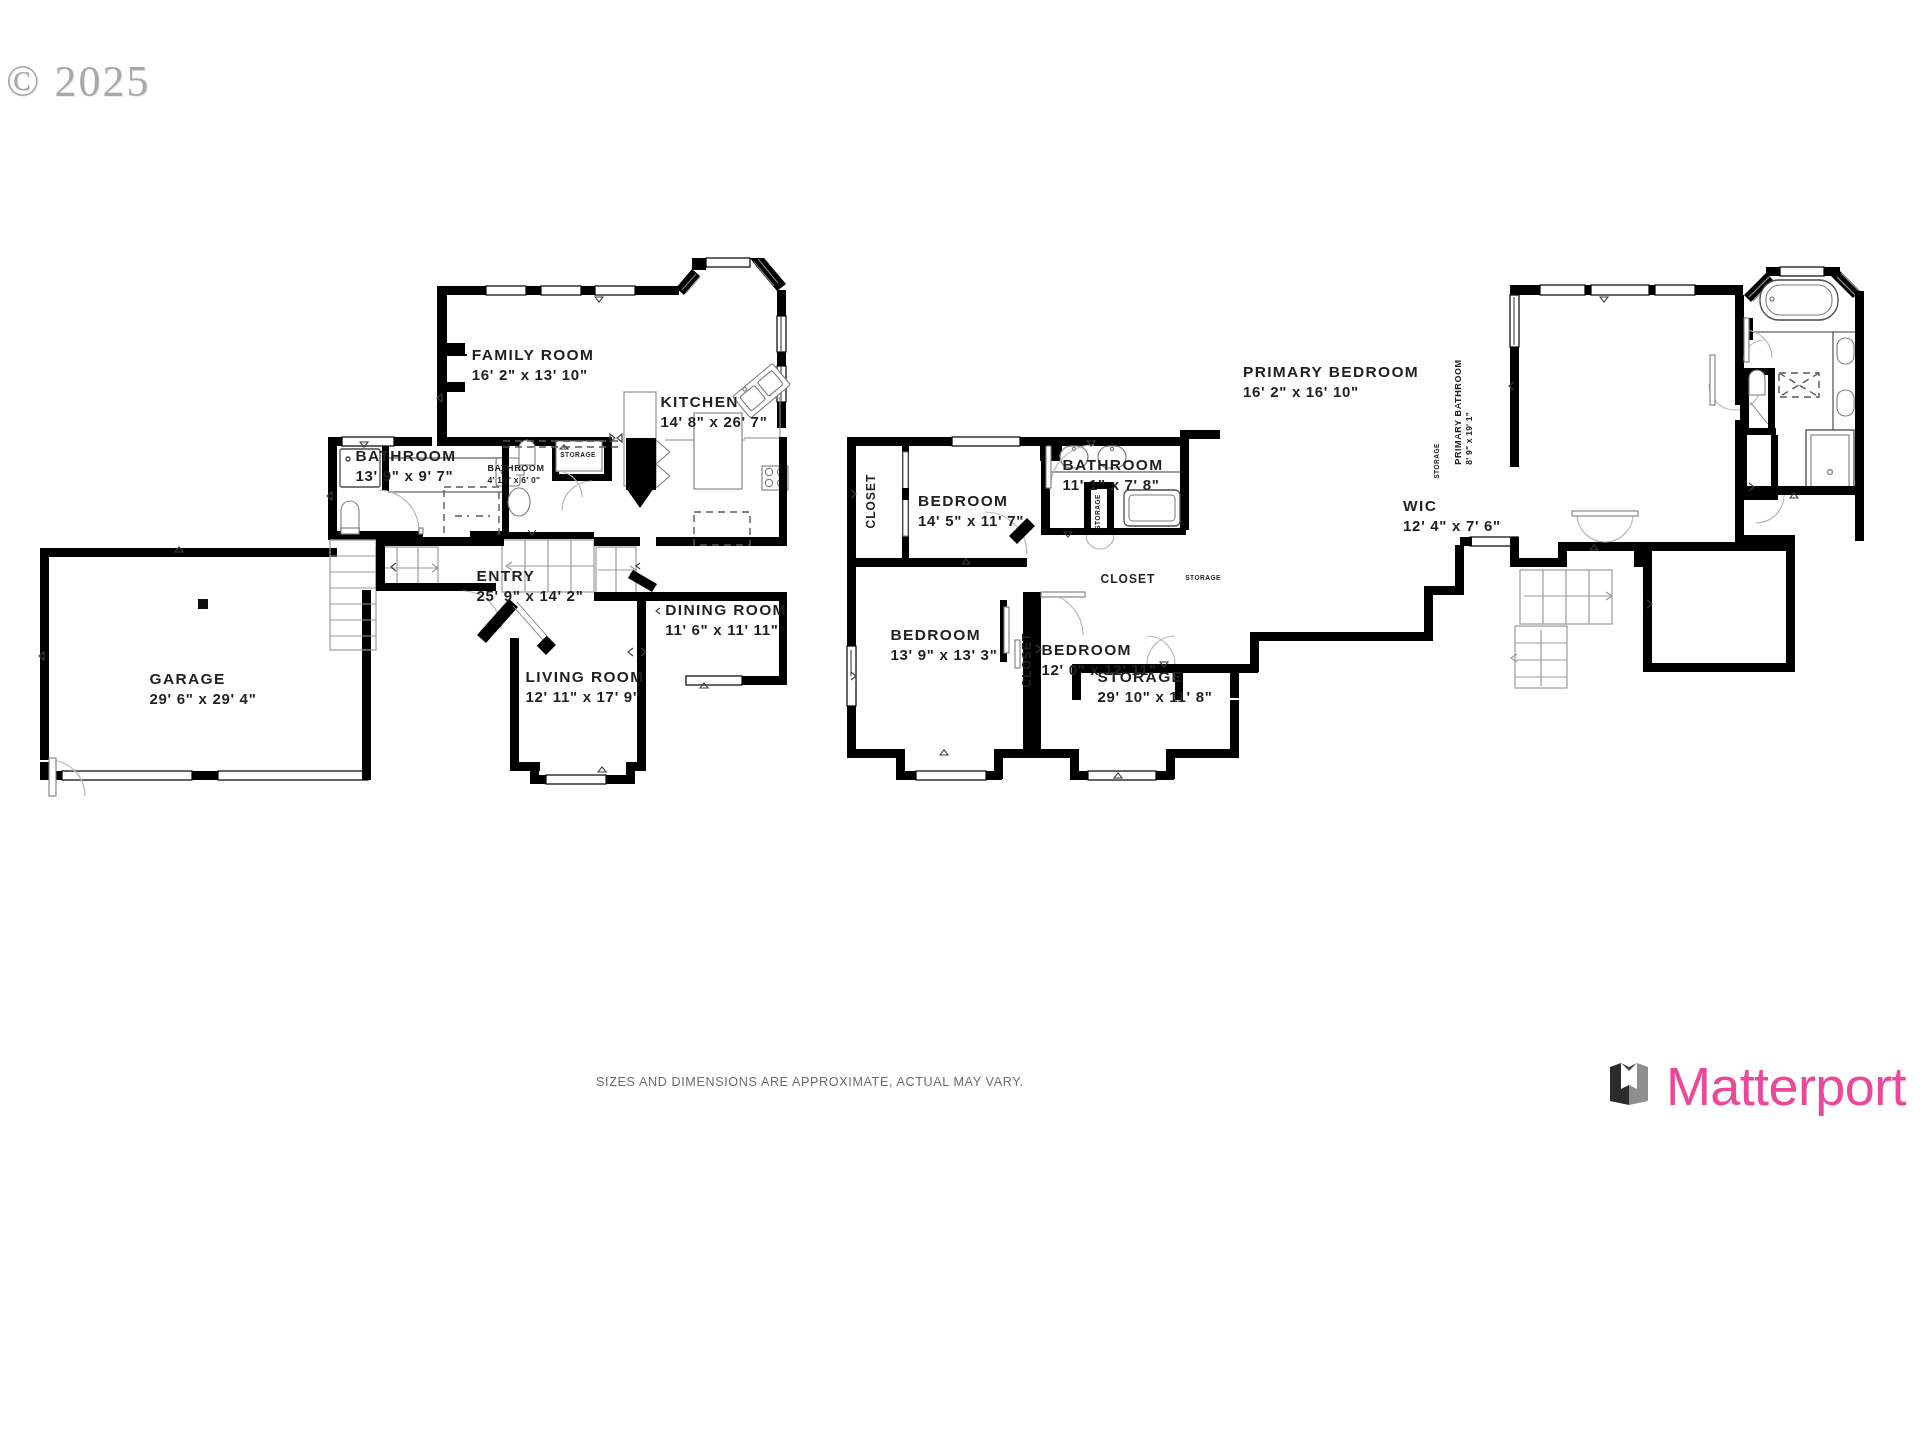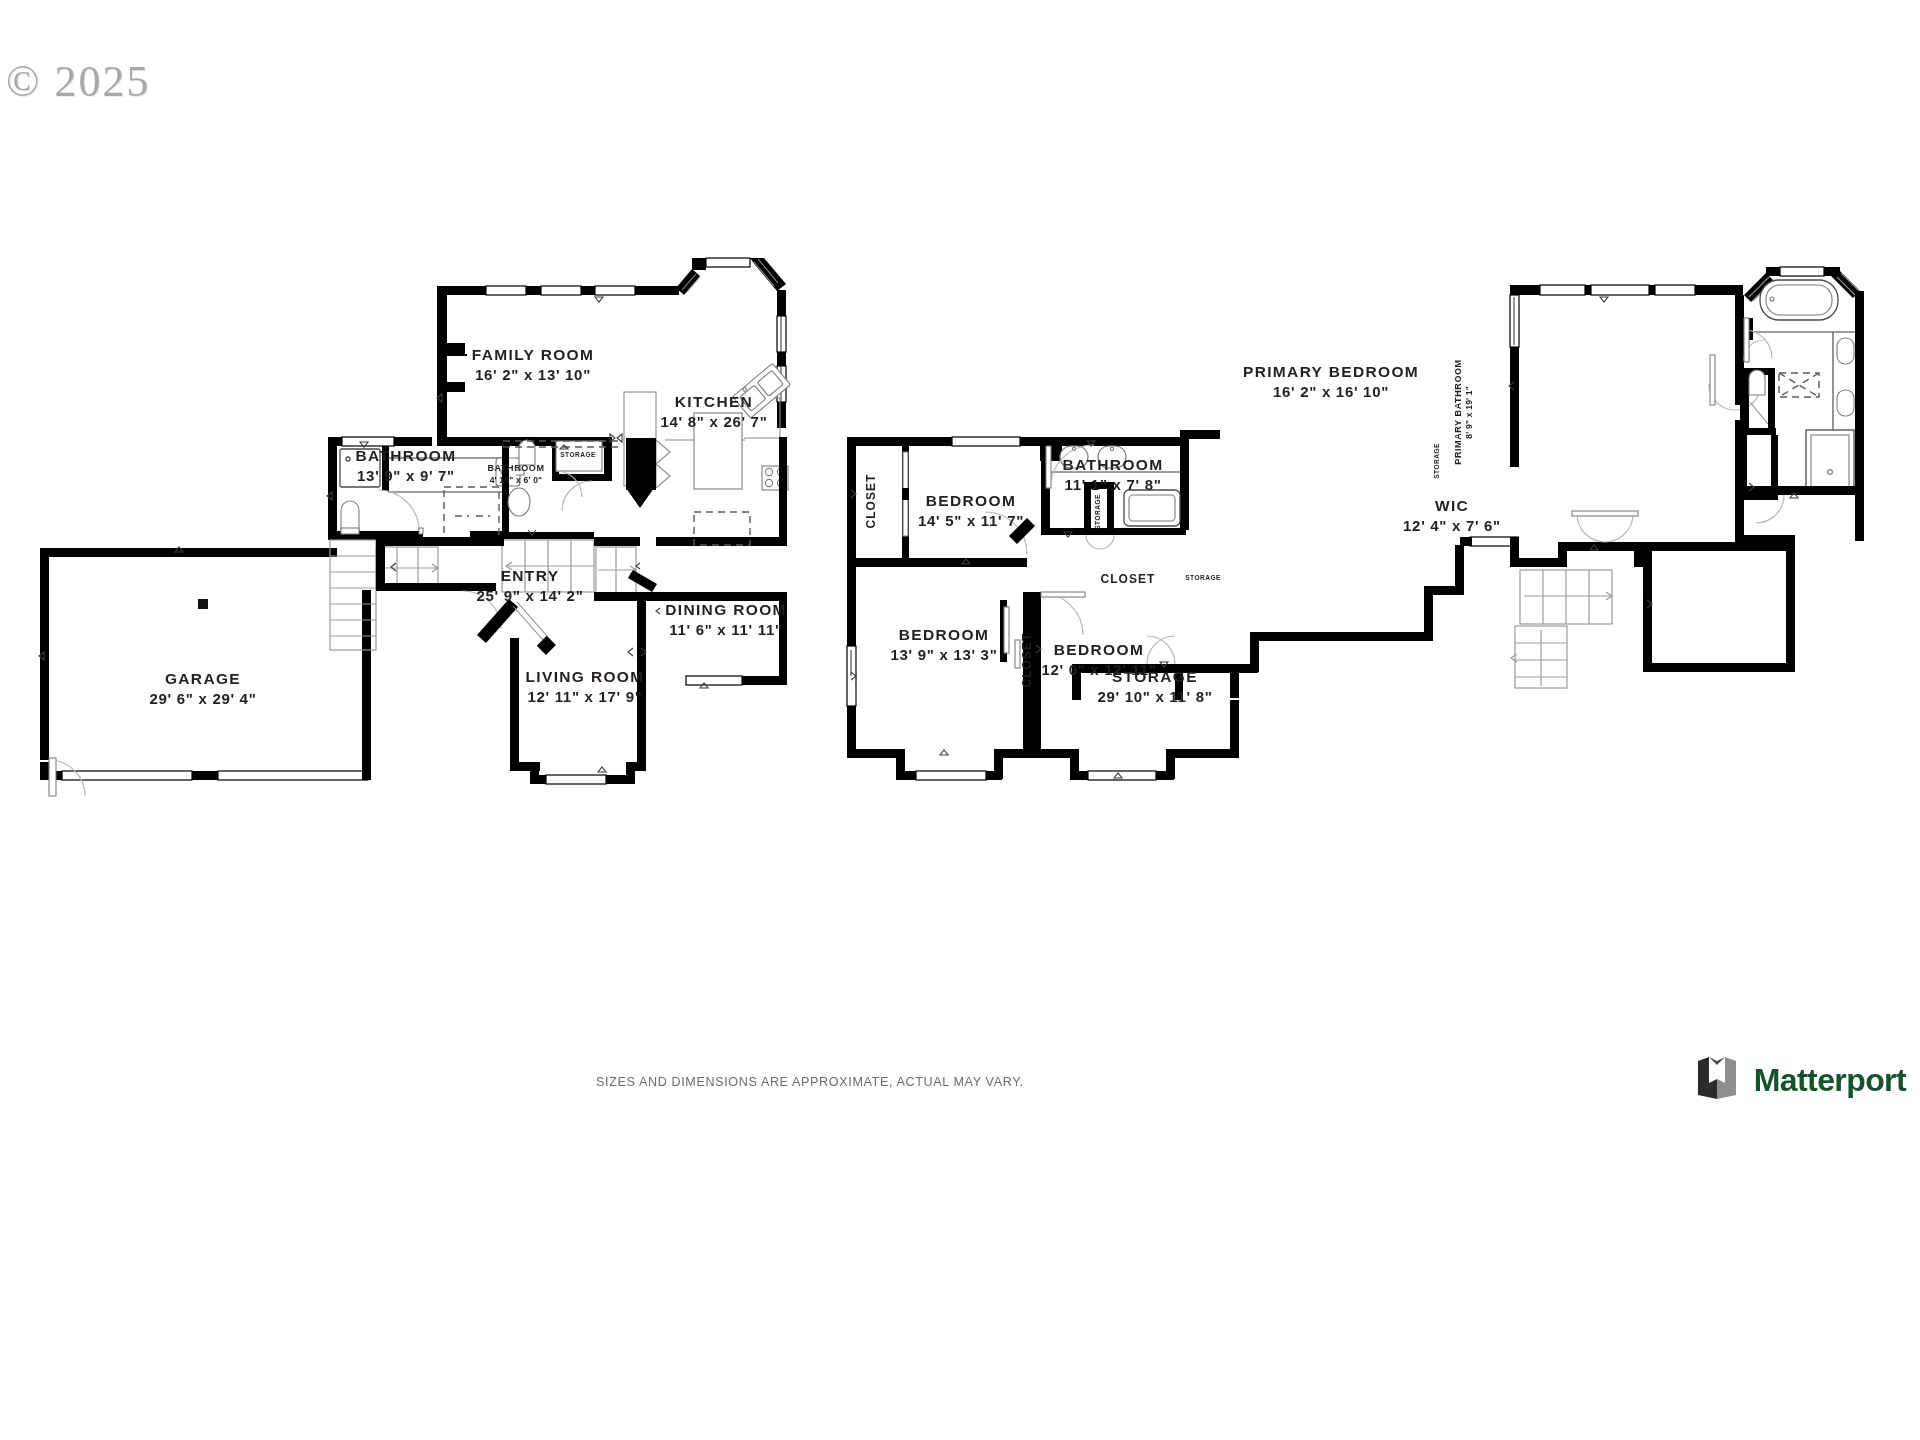--- a/index.html
+++ b/index.html
@@ -24,21 +24,21 @@
   .thin2  { fill:none; stroke:#8c8c8c; stroke-width:1.1; }
   .fixt   { fill:#fff; stroke:#4a4a4a; stroke-width:1.3; }
   .fixt2  { fill:#fff; stroke:#7d7d7d; stroke-width:1.1; }
   .swing  { fill:none; stroke:#b9b9b9; stroke-width:1.2; }
   .win    { fill:#fff; stroke:#000; stroke-width:1.2; }
   .dash   { fill:none; stroke:#5a5a5a; stroke-width:1.4; stroke-dasharray:7 5; }
   .stair  { fill:none; stroke:#9b9b9b; stroke-width:1.2; }
   .marker { fill:#111; }
 
   
-  .lbl { position:absolute; text-align:center; white-space:nowrap;
+  .lbl { position:absolute; white-space:nowrap;
          transform:translate(-50%,-50%); pointer-events:none; }
   .lbl .rn {
     display:block; font-size:15.5px; font-weight:700;
     letter-spacing:1.35px; line-height:1.28; color:#231f20;
   }
   .lbl .dim {
     display:block; font-size:15px; font-weight:700;
     letter-spacing:.7px; line-height:1.3; color:#231f20;
   }
   .lbl.tiny .rn  { font-size:9px;  letter-spacing:.6px; }
@@ -51,21 +51,21 @@
   #disclaimer {
     position:absolute; left:596px; top:1075px; width:380px;
     font-size:12.6px; letter-spacing:.62px;
     color:#6c6c6c; white-space:nowrap;
   }
   #brand {
     position:absolute; right:14px; top:1055px;
     display:flex; align-items:center; gap:14px;
   }
   #brand .word {
-    font-size:32px; font-weight:700; letter-spacing:-.6px; color:#14532d;
+    font-size:54px; font-weight:400; letter-spacing:-.6px; color:#ec4899;
   }
 </style>
 </head>
 <body>
 
 <div id="stage">
 
   <div id="watermark">© 2025</div>
 
   <svg id="plan" viewBox="0 0 1920 1440">

